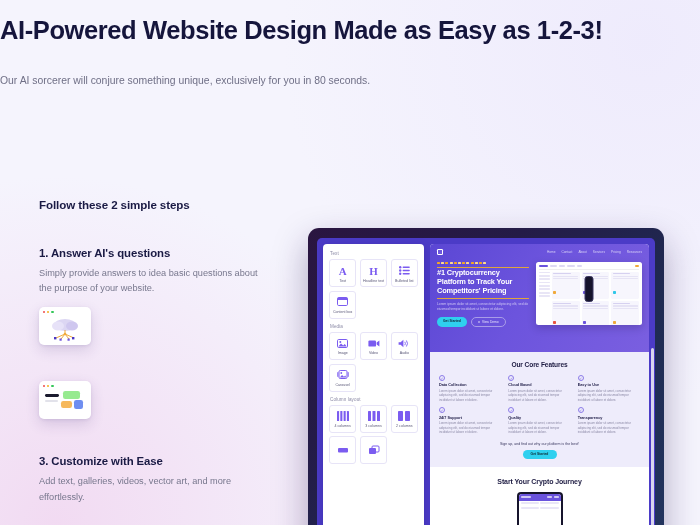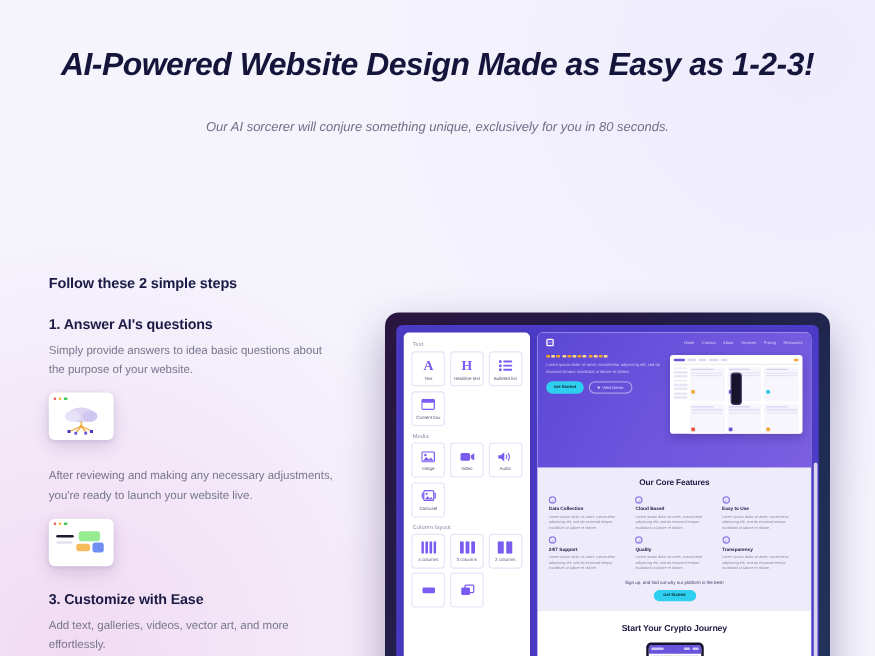--- a/index.html
+++ b/index.html
@@ -8,34 +8,34 @@
     font-family: "Liberation Sans", sans-serif;
     background:
       radial-gradient(circle at 8% 100%, rgba(241,214,240,.85) 0%, rgba(244,230,246,0) 42%),
       radial-gradient(circle at 92% 8%, rgba(236,232,252,.75) 0%, rgba(244,243,255,0) 45%),
       #f5f4fd;
     color: #16163c;
     position: relative;
   }
 
   
-  .hero-head { padding-top: 38px; text-align: center; font-style: italic; }
+  .hero-head { padding-top: 16px; text-align: left; }
   .hero-title {
     font-size: 25.5px; font-weight: 700; letter-spacing: -.4px;
     color: #15153c; line-height: 1.15;
   }
   .hero-sub { margin-top: 11px; font-size: 10.4px; color: #6f6f86; line-height: 1.62; }
 
   
   .stage { position: relative; width: 700px; height: 430px; }
 
   
   .steps { position: absolute; left: 39px; top: 108px; width: 250px; }
   .steps-kicker { font-size: 11.6px; font-weight: 600; color: #1a1a44; letter-spacing: -.1px; }
-  .step { margin-top: 21px; }
+  .step { margin-top: 36px; }
   .step:first-of-type { margin-top: 19px; }
   .step-title { font-size: 11.4px; font-weight: 600; color: #1a1a44; letter-spacing: -.1px; }
   .step-desc { margin-top: 7px; font-size: 9.2px; line-height: 1.65; color: #77778d; max-width: 228px; }
 
   
   .step-card {
     margin-top: 11px; width: 52px; height: 38px; background: #fff;
     border-radius: 5px; box-shadow: 0 5px 14px rgba(60,40,120,.16), 0 1px 3px rgba(60,40,120,.10);
     position: relative; overflow: hidden;
   }
@@ -191,21 +191,20 @@
             <rect x="24" y="20" width="2.4" height="2.4" fill="#4a36c4"></rect>
             <rect x="11.5" y="21.5" width="2.2" height="2.2" fill="#6b52dd"></rect>
             <rect x="19.5" y="21.5" width="2.2" height="2.2" fill="#6b52dd"></rect>
             <circle cx="17" cy="17" r="1.3" fill="#f0a93a"></circle>
           </svg>
         </div>
       </div>
     </div>
 
     <div class="step">
-      <div class="step-desc">After reviewing and making any necessary adjustments, you're ready to launch your website live.</div>
       <div class="step-card">
         <div class="dots">
             <i></i>
             <i></i>
             <i></i>
           </div>
         <div class="card-body">
           <span class="line" style="left:2px;top:4px;width:14px;height:2.6px;background:#1b1b2e;"></span>
           <span class="line" style="left:2px;top:9.5px;width:13px;height:2.2px;background:#e2e2ea;"></span>
           <span class="blk" style="left:20px;top:1px;width:17px;height:8px;background:#96ea8f;"></span>
@@ -392,20 +391,21 @@
                   <i class="alt"></i>
                   <i></i>
                   <i class="alt"></i>
                   <i></i>
                   <i class="alt"></i>
                   <i></i>
                   <i class="alt"></i>
                   <i></i>
                   <i class="alt"></i>
               </div>
+              <div class="hero-h1">#1 Cryptocurrency Platform to Track Your Competitors' Pricing</div>
               <div class="hero-p">Lorem ipsum dolor sit amet, consectetur adipiscing elit, sed do eiusmod tempor incididunt ut labore et dolore.</div>
               <div class="hero-btns">
                 <span class="btn-cy">Get Started</span>
                 <span class="btn-gh">
                   <span class="dot"></span>
                   <span>View Demo</span>
                 </span>
               </div>
             </div>
 

